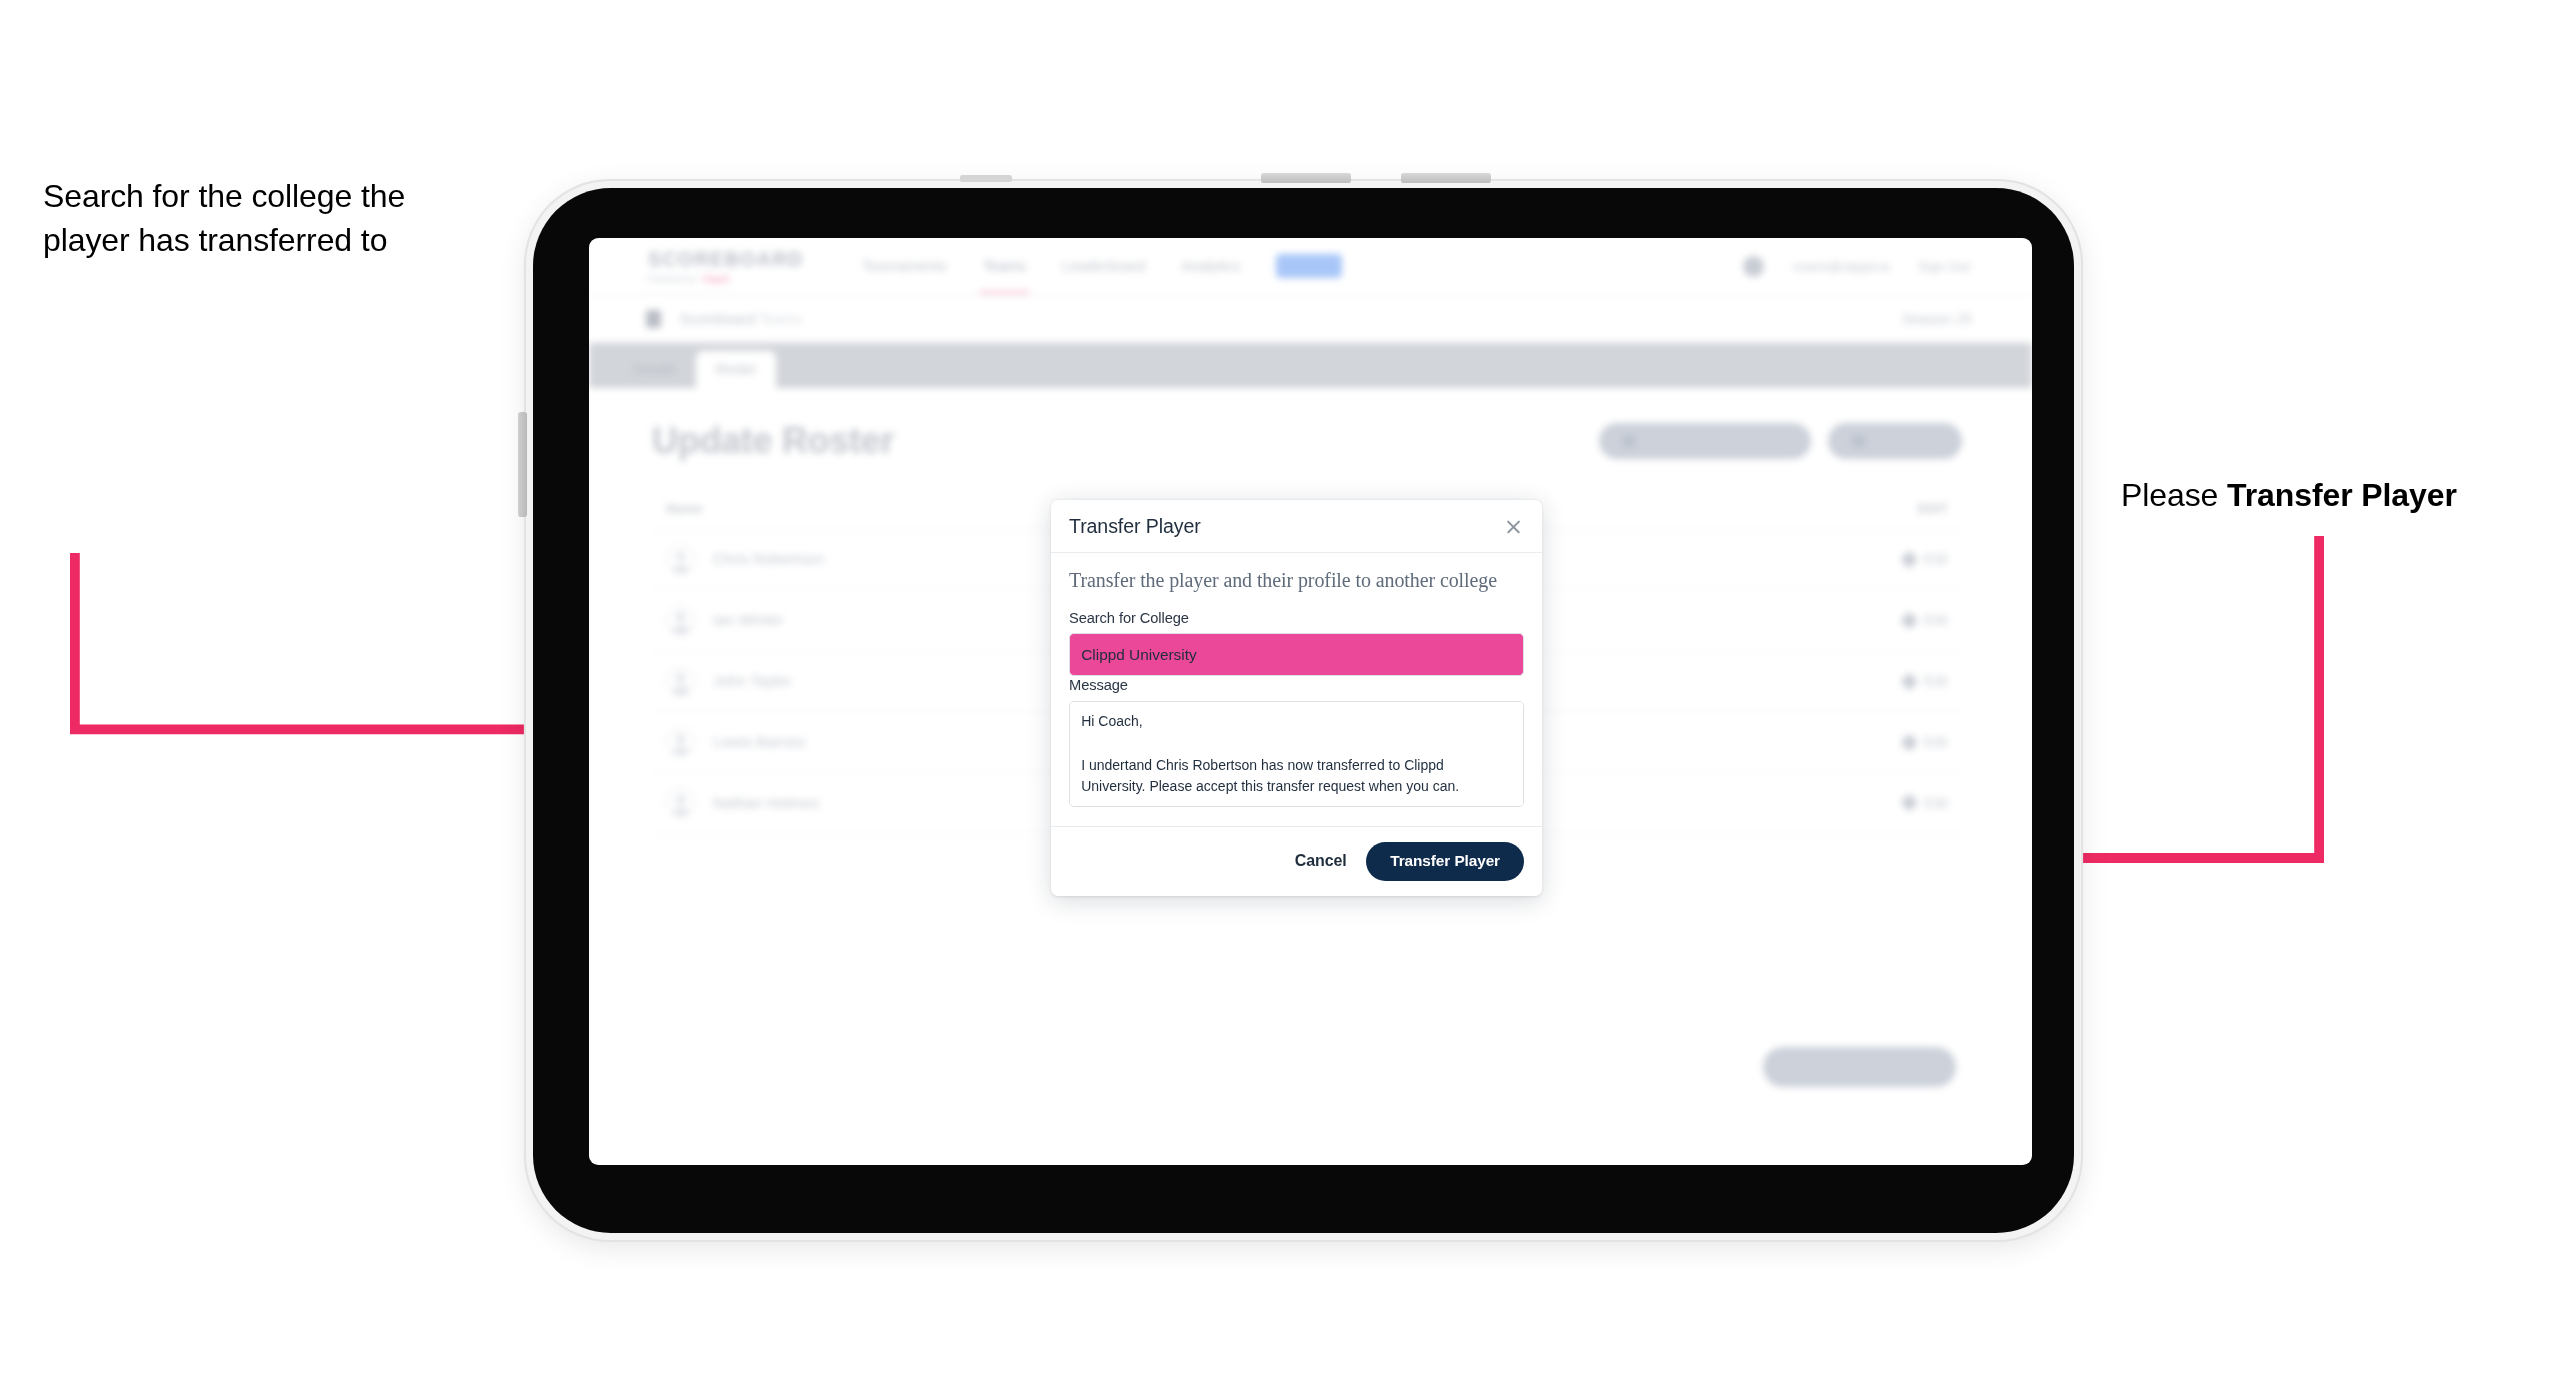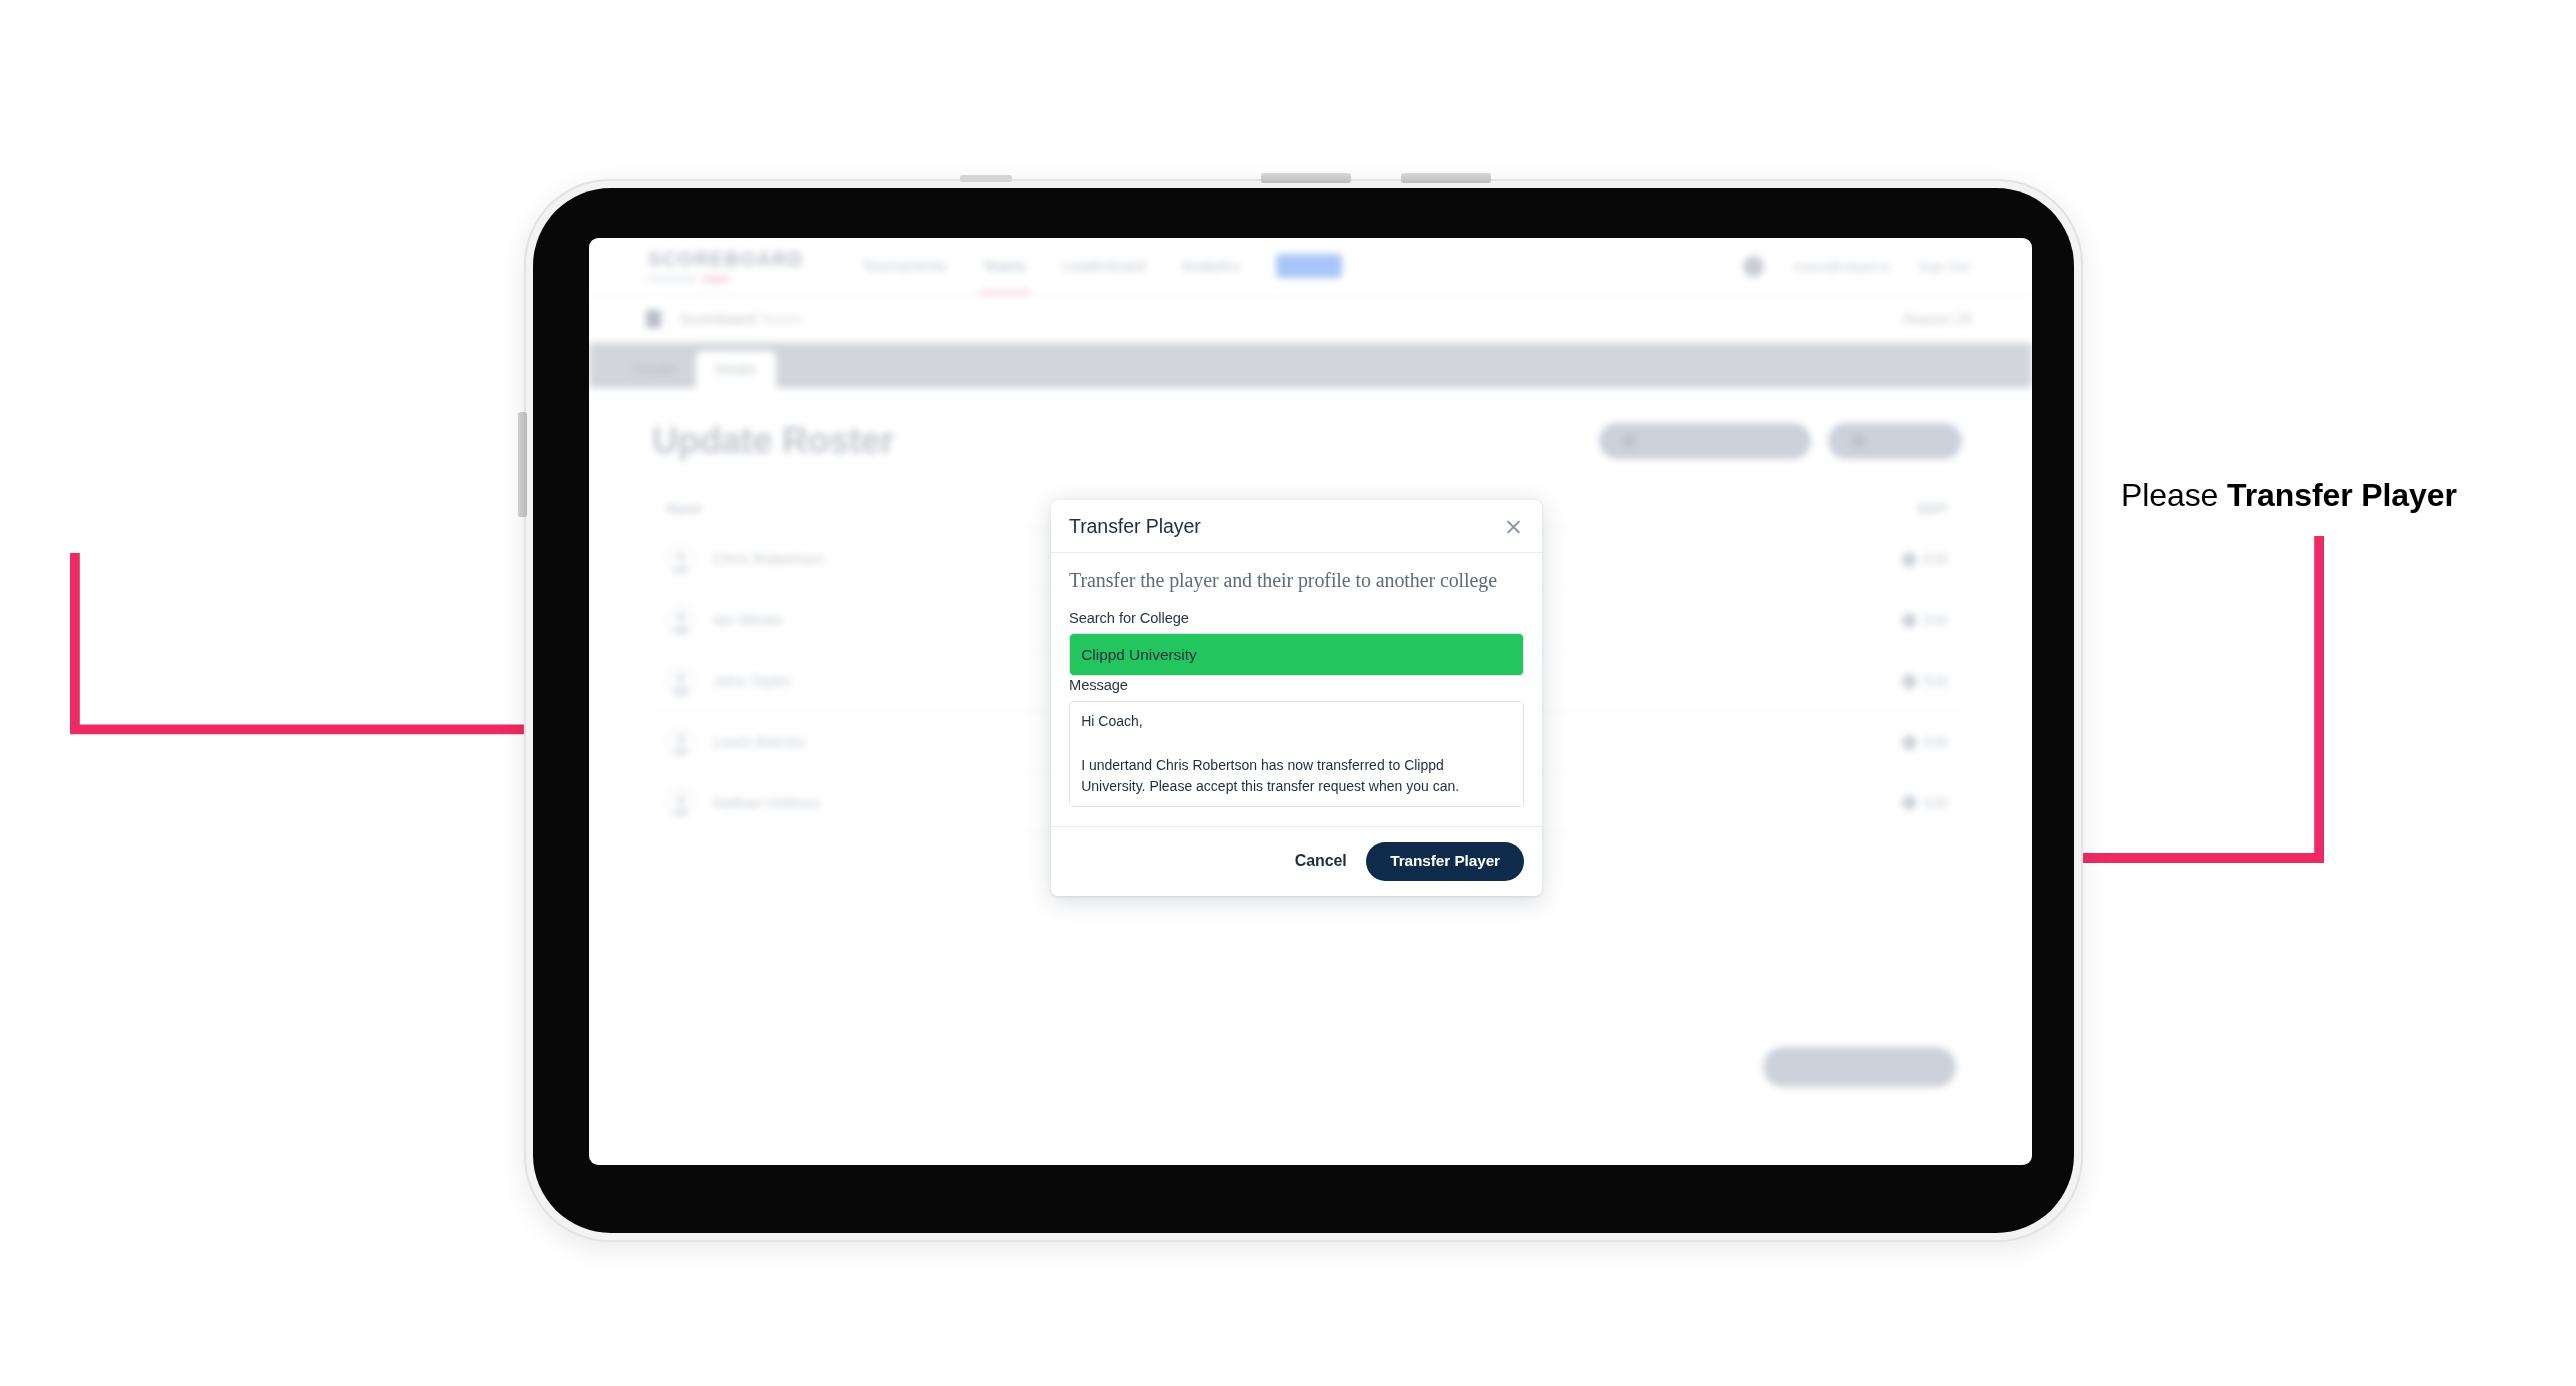--- a/index.html
+++ b/index.html
@@ -238,21 +238,21 @@
   }
   #modal-close::before { transform: rotate(45deg); }
   #modal-close::after  { transform: rotate(-45deg); }
 
   #modal-body { padding: 15.4px 18px 17px; }
   #modal-desc { font-size: 20px; color: #5f6b7a; margin-bottom: 18px; letter-spacing: -0.1px; font-family: Liberation Serif, serif; }
   .field-label { font-size: 14.7px; color: #2b3645; margin-bottom: 7.7px; letter-spacing: -0.1px; }
   .field-input {
     width: 100%; border: 0.7px solid #dde1e6; border-radius: 4.9px;
     padding: 11.2px 11.2px; font-size: 15.4px; color: #1f2d3d;
-    font-family: "Liberation Sans", sans-serif; background: #22c55e; outline: none;
+    font-family: "Liberation Sans", sans-serif; background: #ec4899; outline: none;
   }
   #field-college-wrap { margin-bottom: 1px; }
   .field-textarea {
     width: 100%; height: 106px; border: 0.7px solid #dde1e6; border-radius: 4.9px;
     padding: 9.8px 11.2px; font-size: 14px; color: #1f2d3d; line-height: 1.55;
     font-family: "Liberation Sans", sans-serif; resize: none; outline: none; background: #ffffff;
   }
   #modal-footer {
     display: flex; align-items: center; justify-content: flex-end; gap: 19.6px;
     padding: 15.4px 18px; border-top: 0.7px solid #e9ecef;
@@ -266,20 +266,21 @@
     background: #0f2b4c; color: #ffffff; border: none; cursor: pointer;
     font-size: 15.4px; font-weight: 700; padding: 10.5px 24px; border-radius: 699px;
     font-family: "Liberation Sans", sans-serif; letter-spacing: -0.1px;
   }
 </style>
 </head>
 <body>
 
 <div id="stage">
 
+  <div id="annot-left-1" class="annot">Search for the college the player has transferred to</div>
 
   <div id="annot-right">
     <span>Please </span><b>Transfer Player</b>
   </div>
 
   <svg id="connector-left" class="connector" viewBox="0 0 1380 270">
     <path d="M7 0 L7 252 L1330 252" fill="none" stroke="#ED2A63" stroke-width="14"></path>
     <path d="M1330 252 L1292 224 M1330 252 L1292 280" fill="none" stroke="#ED2A63" stroke-width="14" stroke-linecap="square"></path>
   </svg>
 

